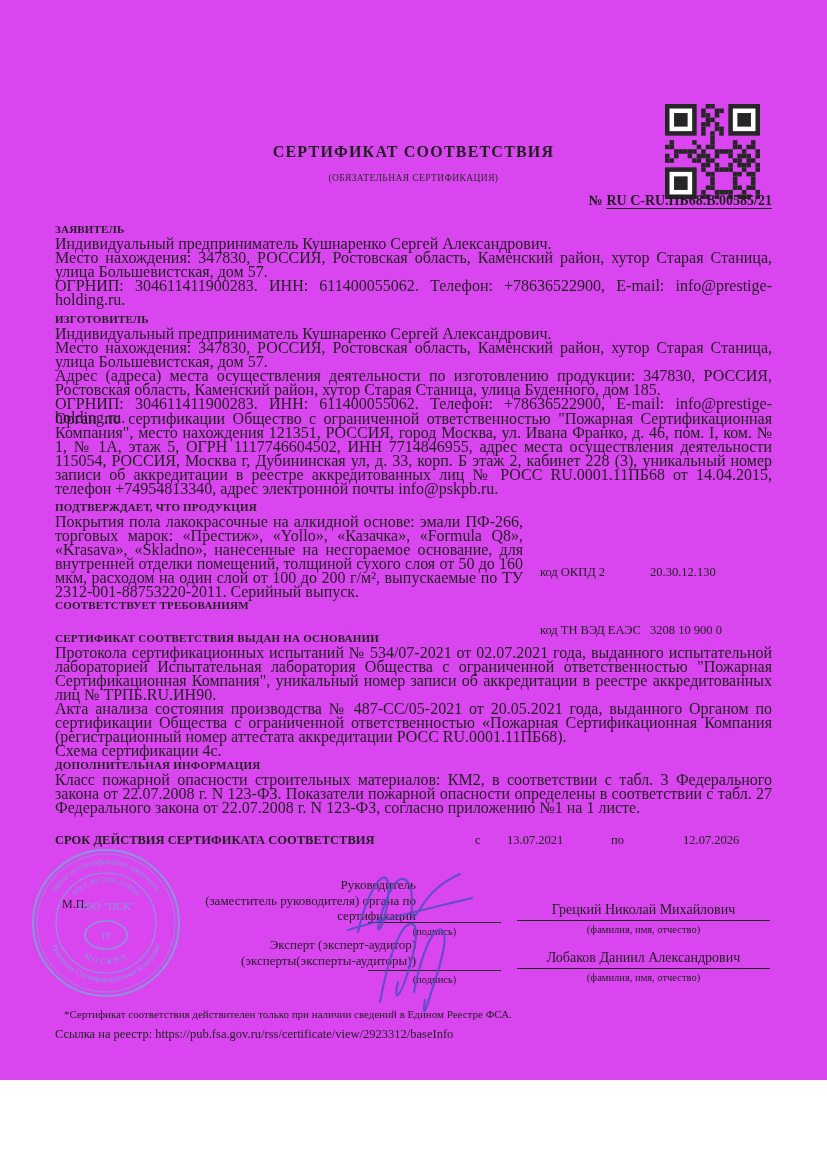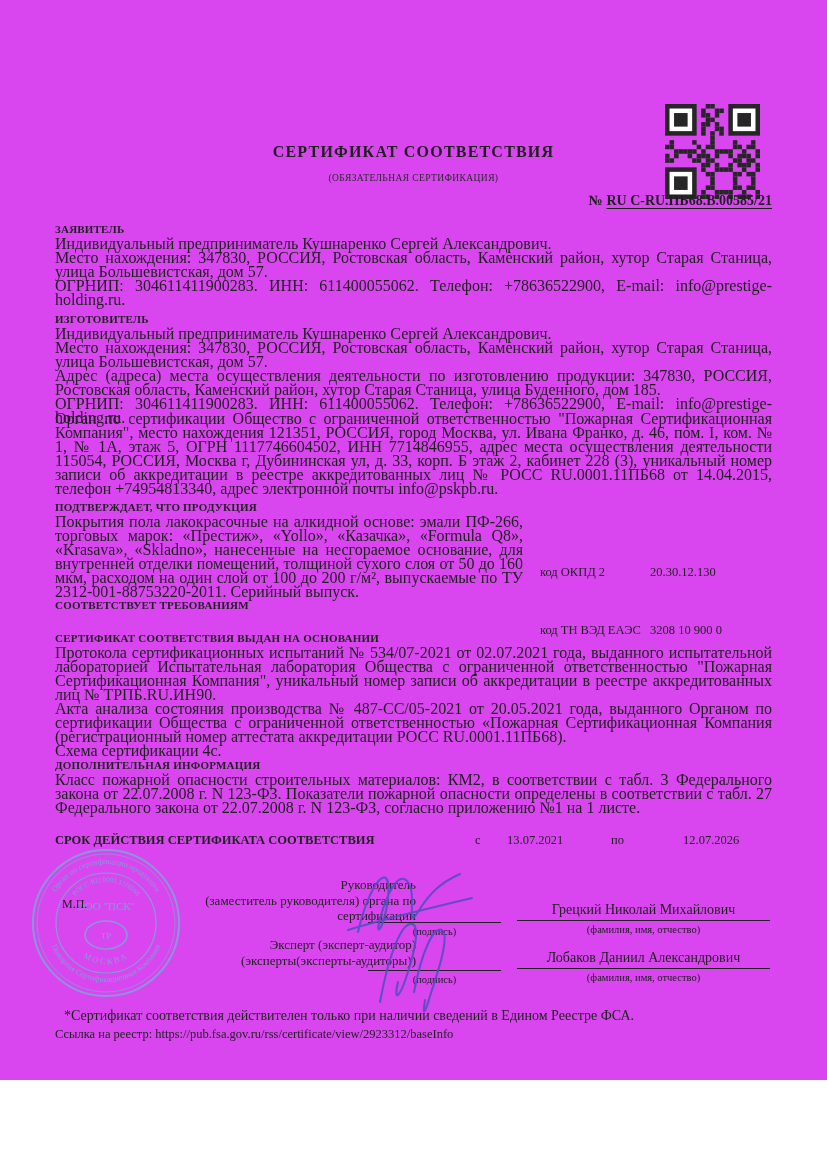--- a/index.html
+++ b/index.html
@@ -42,21 +42,21 @@
   .name-line-2 { left:517px; top:968px; width:253px; }
   .cap { position:absolute; text-align:center; font-size:10.5px; line-height:13px; }
   .sig-cap-1 { left:368px; top:925px; width:133px; }
   .sig-cap-2 { left:368px; top:973px; width:133px; }
   .name-cap-1 { left:517px; top:923px; width:253px; }
   .name-cap-2 { left:517px; top:971px; width:253px; }
   .name { position:absolute; left:517px; width:253px; text-align:center; font-size:14px; line-height:15px; }
   .name-1 { top:902px; } .name-2 { top:950px; }
   .ink { position:absolute; left:330px; top:850px; width:180px; height:172px; pointer-events:none; }
 
-  .footnote { position:absolute; left:64px; top:1008px; font-size:14px; }
+  .footnote { position:absolute; left:64px; top:1008px; font-size:11px; }
   .registry { position:absolute; left:55px; top:1027px; font-size:12.5px; }
 </style>
 </head>
 <body>
 
 <div class="page">
 
   <svg class="qr" viewBox="0 0 94.5 94.5" xmlns="http://www.w3.org/2000/svg">
       <rect x="0" y="0" width="31.5" height="31.5" fill="#262626"></rect>
       <rect x="4.5" y="4.5" width="22.5" height="22.5" fill="#fff"></rect>

